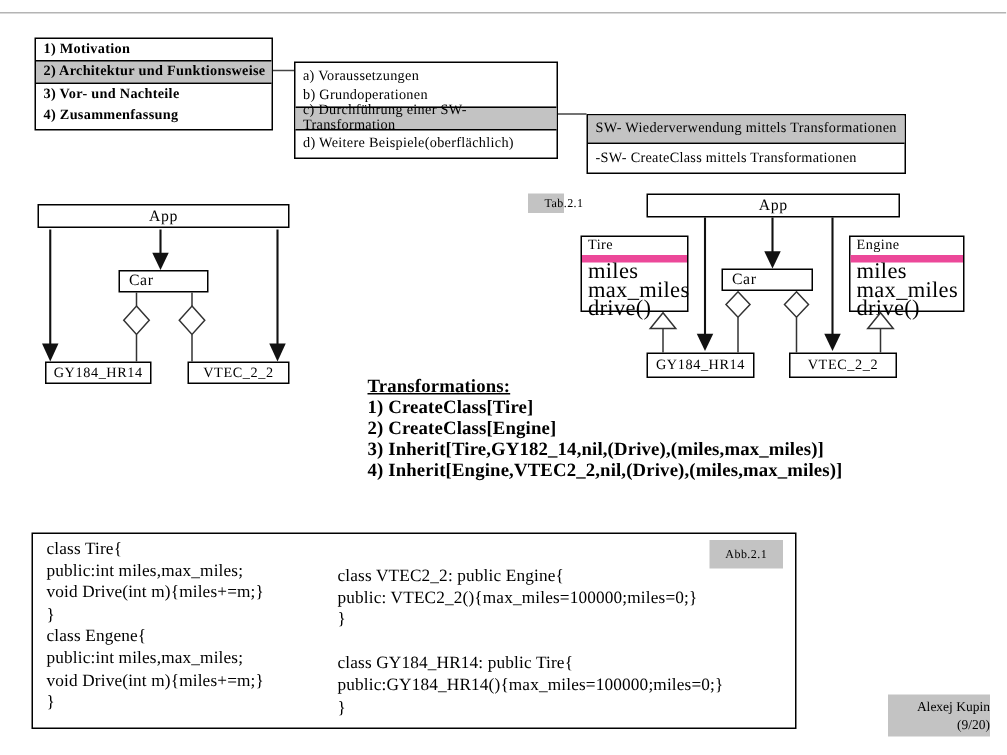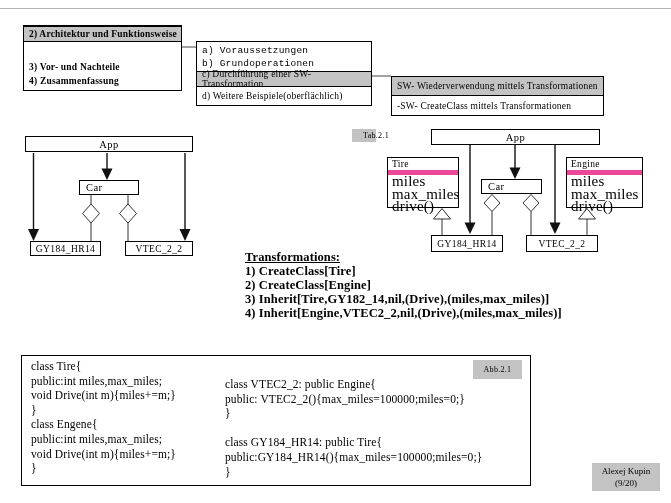--- a/index.html
+++ b/index.html
@@ -25,29 +25,30 @@
   .footerbox{background:#c3c3c3;text-align:center;font-size:9px;line-height:12px;padding-top:2px;box-sizing:border-box;}
 </style>
 </head>
 <body>
 
 <div id="page">
 
   <div class="toprule"></div>
 
   <div class="abs box nav1" style="left:23px;top:25px;width:159px;">
+    <div class="cell" style="height:14px;">1) Motivation</div>
     <div class="cell gray borderTop" style="height:15px;">2) Architektur und Funktionsweise</div>
-    <div class="borderTop" style="padding:18px 0 2px 0;text-align:right;">
+    <div class="borderTop" style="padding:0 0 2px 0;text-align:right;">
       <div class="cell" style="height:14px;">3) Vor- und Nachteile</div>
       <div class="cell" style="height:14px;">4) Zusammenfassung</div>
     </div>
   </div>
 
   <div class="abs box nav2" style="left:196px;top:41px;width:176px;">
-    <div style="padding:2px 0 1px 0;font-family:Liberation Mono, monospace;">
+    <div style="padding:2px 0 1px 0;">
       <div class="cell" style="height:13px;">a) Voraussetzungen</div>
       <div class="cell" style="height:13px;">b) Grundoperationen</div>
     </div>
     <div class="cell gray borderTop" style="height:15px;">c) Durchführung einer SW-Transformation</div>
     <div class="cell borderTop" style="height:19px;">d) Weitere Beispiele(oberflächlich)</div>
   </div>
 
   <div class="abs box nav3" style="left:391px;top:76px;width:213px;">
     <div class="cell gray" style="height:18px;">SW- Wiederverwendung mittels Transformationen</div>
     <div class="cell borderTop" style="height:20px;">-SW- CreateClass mittels Transformationen</div>
@@ -104,21 +105,21 @@
       <div class="codeline">class VTEC2_2: public Engine{</div>
       <div class="codeline">public: VTEC2_2(){max_miles=100000;miles=0;}</div>
       <div class="codeline">}</div>
       <div class="codeline">&nbsp;</div>
       <div class="codeline">class GY184_HR14: public Tire{</div>
       <div class="codeline">public:GY184_HR14(){max_miles=100000;miles=0;}</div>
       <div class="codeline">}</div>
     </div>
   </div>
 
-  <div class="abs footerbox" style="left:592px;top:463px;width:68px;height:28px;">
+  <div class="abs footerbox" style="left:592px;top:463px;width:68px;height:28px;text-align:right;">
     <div>Alexej Kupin</div>
     <div>(9/20)</div>
   </div>
 
   <svg width="671" height="503" viewBox="0 0 671 503">
 
     <line x1="182" y1="47" x2="196" y2="47" stroke="#444" stroke-width="1"></line>
     <line x1="372" y1="76" x2="391" y2="76" stroke="#444" stroke-width="1"></line>
 
     <g stroke="#111" stroke-width="1.4" fill="#111">

